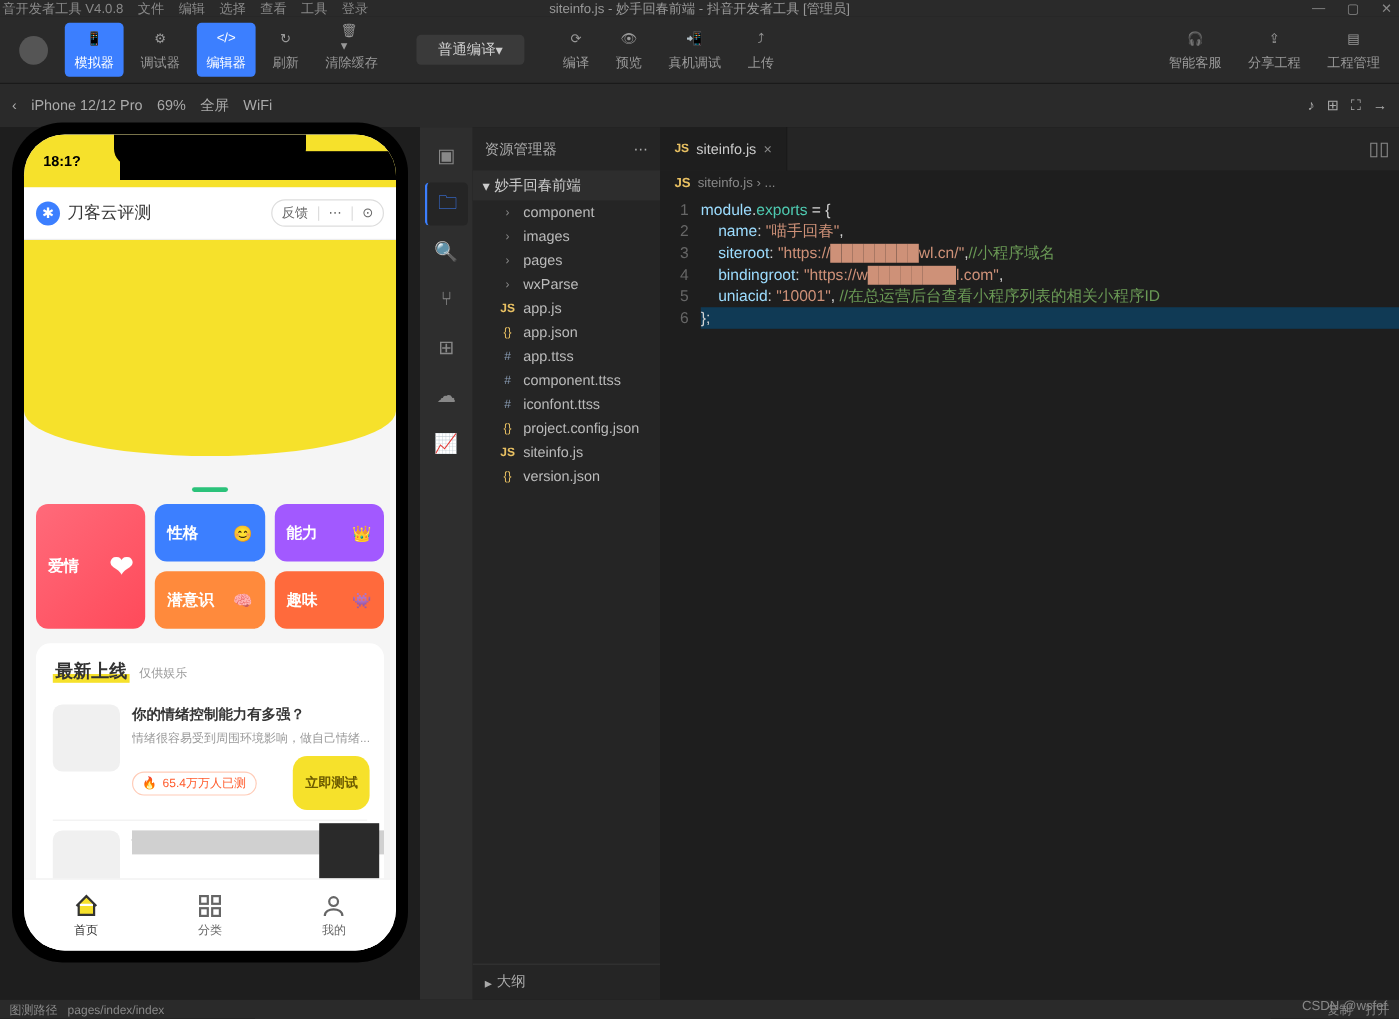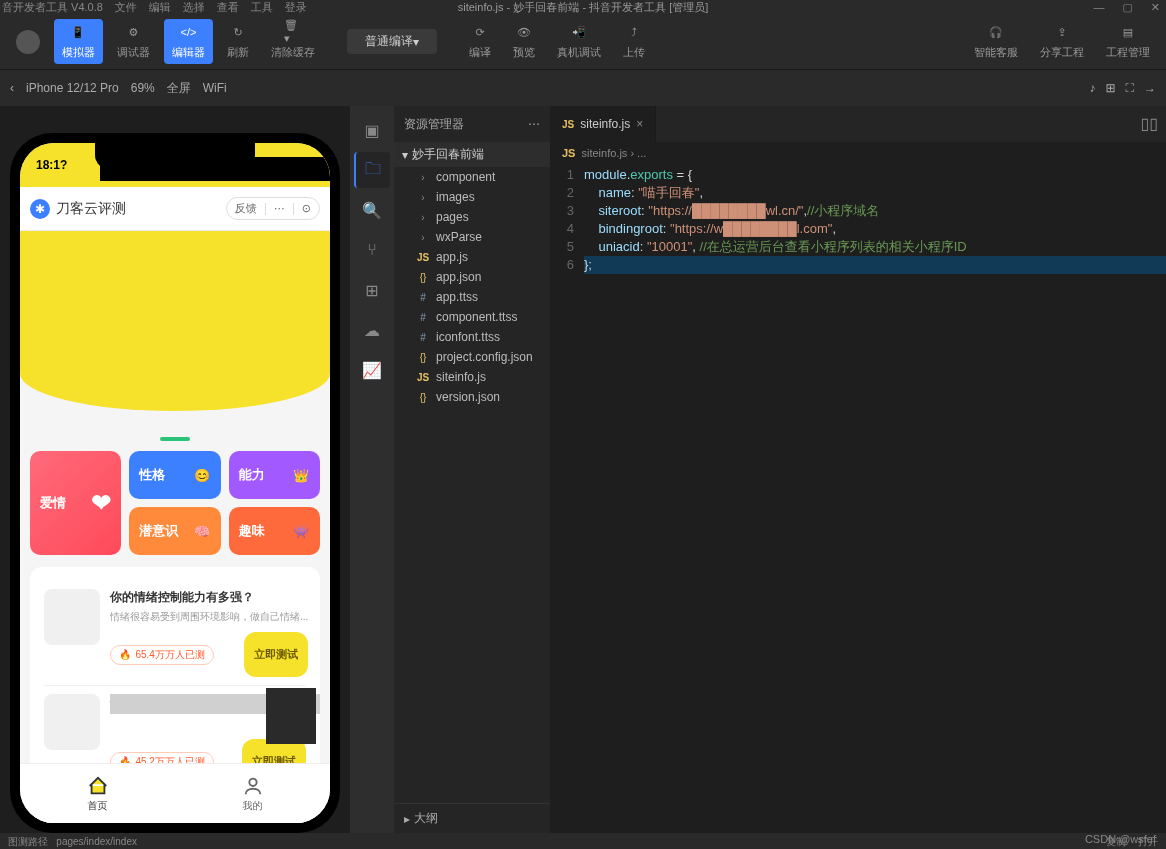--- a/index.html
+++ b/index.html
@@ -20,21 +20,21 @@
 .toolbar .spacer { flex: 1; }
 
 
 .simbar { height: 36px; background: #2a2a2a; display: flex; align-items: center; padding: 0 10px; gap: 12px; font-size: 12px; color: #aaa; }
 .simbar .rightgrp { margin-left: auto; display: flex; gap: 10px; }
 
 
 .main { display: flex; height: calc(849px - 14px - 56px - 36px - 16px); }
 
 
-.simcol { width: 350px; background: #1e1e1e; display: flex; align-items: flex-end; justify-content: center; padding-top: 0; }
+.simcol { width: 350px; background: #1e1e1e; display: flex; align-items: flex-start; justify-content: center; padding-top: 0; }
 .phone { width: 330px; height: 700px; background: #000; border-radius: 42px; padding: 10px; position: relative; margin-top: -4px; }
 .phone-inner { width: 100%; height: 100%; background: #f5f5f5; border-radius: 34px; overflow: hidden; position: relative; }
 .notch { position: absolute; top: 0; left: 50%; transform: translateX(-50%); width: 160px; height: 26px; background: #000; border-radius: 0 0 14px 14px; z-index: 20; }
 .phone-status { height: 44px; background: #f6e12b; display: flex; align-items: center; padding: 0 16px; font-size: 12px; font-weight: 600; color: #000; position: relative; }
 .phone-status .censor { position: absolute; left: 80px; top: 14px; width: 240px; height: 24px; background: #000; }
 .phone-header { background: #fff; height: 44px; display: flex; align-items: center; padding: 0 10px; gap: 6px; border-bottom: 1px solid #eee; }
 .phone-header .appico { width: 20px; height: 20px; background: #3c7fff; border-radius: 50%; display: flex; align-items: center; justify-content: center; color: #fff; font-size: 12px; }
 .phone-header .title { font-size: 14px; color: #333; flex: 1; }
 .phone-header .pill { display: flex; align-items: center; gap: 8px; padding: 3px 8px; border: 1px solid #ddd; border-radius: 14px; font-size: 11px; color: #666; }
 .phone-header .pill .sep { width: 1px; height: 12px; background: #ddd; }
@@ -240,20 +240,24 @@
             <div class="catbox" style="background:#ff8a3c">
                 <span>潜意识</span>
                 <span>🧠</span>
               </div>
             <div class="catbox" style="background:#ff6a3c">
                 <span>趣味</span>
                 <span>👾</span>
               </div>
           </div>
           <div class="card" style="margin-top:12px">
+            <div class="hd">
+              <span class="t">最新上线</span>
+              <span class="s">仅供娱乐</span>
+            </div>
             <div class="listitem">
               <div class="thumb"></div>
               <div class="meta">
                 <div class="tt">你的情绪控制能力有多强？</div>
                 <div class="st">情绪很容易受到周围环境影响，做自己情绪...</div>
                 <div class="row">
                   <div class="firetag">🔥 <span>65.4万万人已测</span></div>
                   <div class="testbtn">立即测试</div>
                 </div>
               </div>
@@ -280,20 +284,29 @@
         </div>
         <div class="phone-tabbar">
           <div class="tab active">
             <svg class="ic" viewBox="0 0 24 24" fill="none" stroke="#333" stroke-width="2">
                 <path d="M3 12l9-9 9 9M5 10v10h14V10" fill="#f6e12b"></path>
               </svg>
             <span>首页</span>
           </div>
           <div class="tab">
             <svg class="ic" viewBox="0 0 24 24" fill="none" stroke="#666" stroke-width="2">
+                <rect x="3" y="3" width="7" height="7"></rect>
+                <rect x="14" y="3" width="7" height="7"></rect>
+                <rect x="3" y="14" width="7" height="7"></rect>
+                <rect x="14" y="14" width="7" height="7"></rect>
+              </svg>
+            <span>分类</span>
+          </div>
+          <div class="tab">
+            <svg class="ic" viewBox="0 0 24 24" fill="none" stroke="#666" stroke-width="2">
                 <circle cx="12" cy="8" r="4"></circle>
                 <path d="M4 21c0-4 4-6 8-6s8 2 8 6"></path>
               </svg>
             <span>我的</span>
           </div>
         </div>
       </div>
     </div>
   </div>
 

